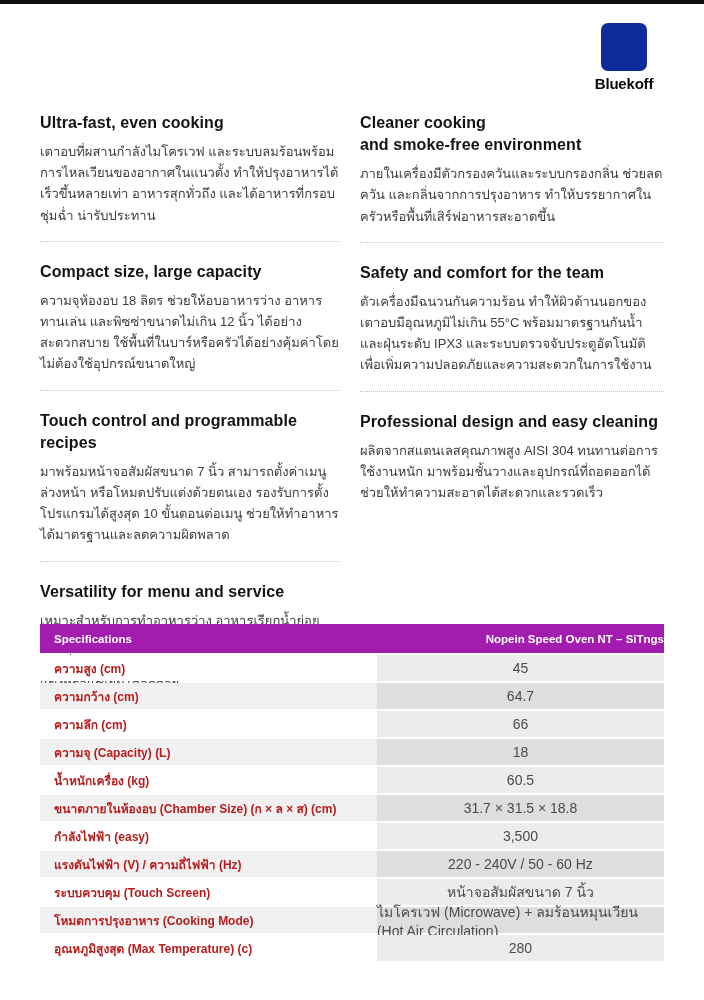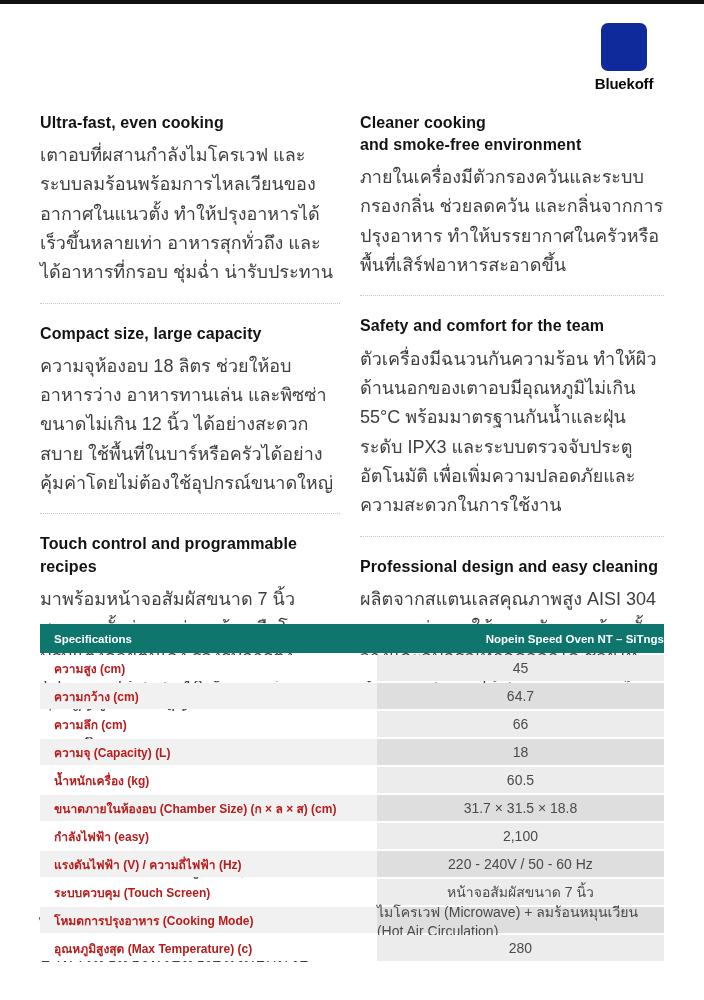--- a/index.html
+++ b/index.html
@@ -34,33 +34,33 @@
   }
   .col-left  { width: 300px; }
   .col-right { width: 304px; }
   .feature-heading {
     margin: 0 0 7px 0;
     font-size: 16px; font-weight: bold; line-height: 1.38;
     color: #131313; white-space: pre-line; letter-spacing: 0.1px;
   }
   .feature-body {
     margin: 0;
-    font-size: 18px; line-height: 1.63; color: #3e3e3e;
+    font-size: 13px; line-height: 1.63; color: #3e3e3e;
   }
   .dotted {
     border: none; border-top: 1px dotted #c6c6c6;
     margin: 15px 0 19px 0;
   }
   .spec-table {
     position: absolute; top: 624px; left: 40px; width: 624px;
     font-size: 12px;
   }
   .spec-header {
     display: flex; align-items: center; height: 29px;
-    background: #0f766e; color: #ffffff; font-weight: bold;
+    background: #a21caf; color: #ffffff; font-weight: bold;
     font-size: 11.5px; margin-bottom: 2px;
   }
   .spec-header .c1 { width: 54%; padding-left: 14px; }
   .spec-header .c2 { width: 46%; text-align: right; }
   .spec-row {
     display: flex; height: 26px; margin-bottom: 2px;
   }
   .spec-row .label {
     width: 54%; display: flex; align-items: center;
     padding-left: 14px; font-weight: bold; color: #b91c1c;
@@ -155,21 +155,21 @@
       <div class="spec-row">
         <div class="label">น้ำหนักเครื่อง (kg)</div>
         <div class="value">60.5</div>
       </div>
       <div class="spec-row">
         <div class="label">ขนาดภายในห้องอบ (Chamber Size) (ก × ล × ส) (cm)</div>
         <div class="value">31.7 × 31.5 × 18.8</div>
       </div>
       <div class="spec-row">
         <div class="label">กำลังไฟฟ้า (easy)</div>
-        <div class="value">2,100</div>
+        <div class="value">3,500</div>
       </div>
       <div class="spec-row">
         <div class="label">แรงดันไฟฟ้า (V) / ความถี่ไฟฟ้า (Hz)</div>
         <div class="value">220 - 240V / 50 - 60 Hz</div>
       </div>
       <div class="spec-row">
         <div class="label">ระบบควบคุม (Touch Screen)</div>
         <div class="value">หน้าจอสัมผัสขนาด 7 นิ้ว</div>
       </div>
       <div class="spec-row">

